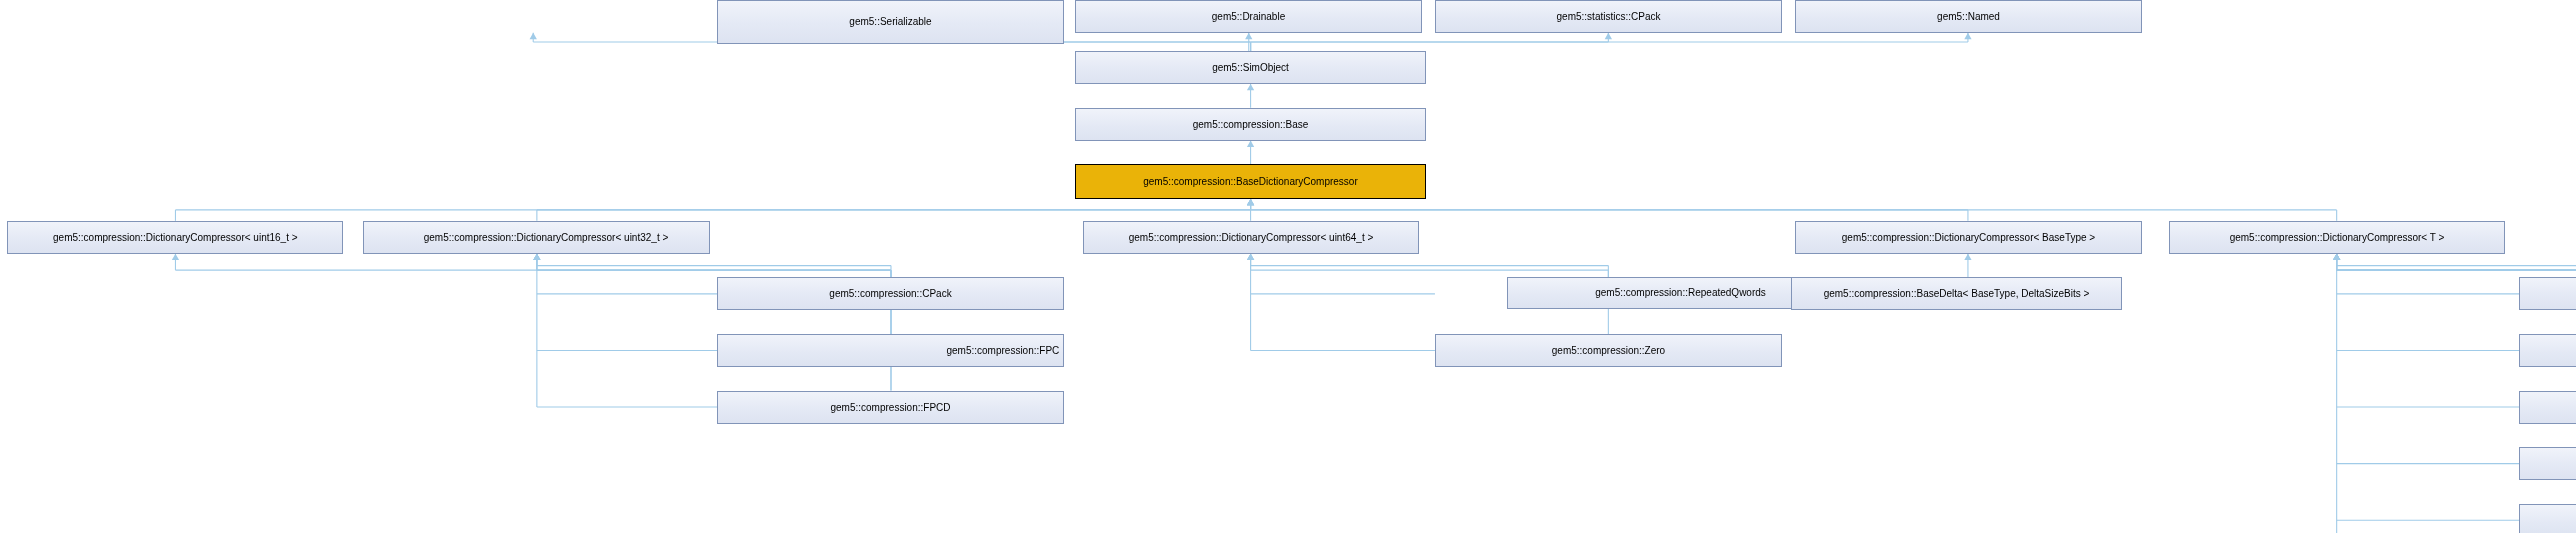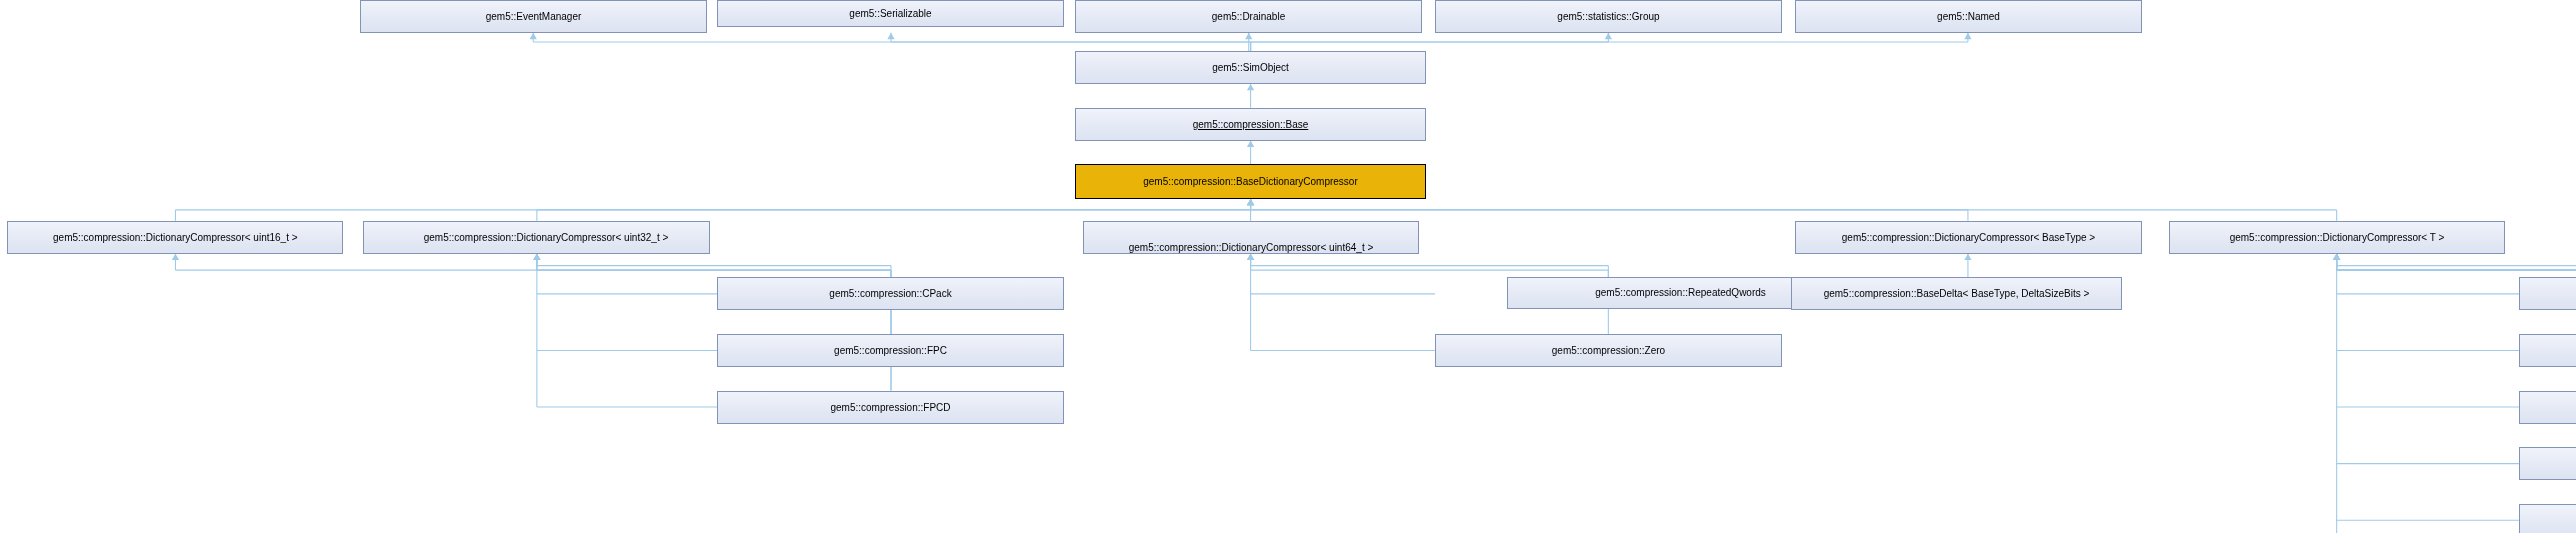--- a/index.html
+++ b/index.html
@@ -156,63 +156,60 @@
       <path d="M 1370 278 L 1366 285 L 1374 285 Z" fill="#a0cbe8"></path>
       <line x1="2560" y1="322" x2="2760" y2="322" stroke="#a0cbe8" stroke-width="1.2"></line>
       <line x1="2560" y1="384" x2="2760" y2="384" stroke="#a0cbe8" stroke-width="1.2"></line>
       <line x1="2560" y1="446" x2="2760" y2="446" stroke="#a0cbe8" stroke-width="1.2"></line>
       <line x1="2560" y1="508" x2="2760" y2="508" stroke="#a0cbe8" stroke-width="1.2"></line>
       <line x1="2560" y1="570" x2="2760" y2="570" stroke="#a0cbe8" stroke-width="1.2"></line>
       <line x1="2560" y1="632" x2="2760" y2="632" stroke="#a0cbe8" stroke-width="1.2"></line>
       <line x1="2560" y1="278" x2="2560" y2="632" stroke="#a0cbe8" stroke-width="1.2"></line>
       <path d="M 2560 278 L 2556 285 L 2564 285 Z" fill="#a0cbe8"></path>
     </svg>
-<div class="node" style="left: 360px; top: 0px; width: 347px; height: 33px;">
-      <span class="node-label">gem5::EventManager</span>
-    </div>
-    <div class="node" style="left: 717px; top: 0px; width: 347px; height: 27px;">
+    <div class="node" style="left: 717px; top: 0px; width: 347px; height: 44px;">
       <span class="node-label">gem5::Serializable</span>
     </div>
     <div class="node" style="left: 1075px; top: 0px; width: 347px; height: 33px;">
       <span class="node-label">gem5::Drainable</span>
     </div>
     <div class="node" style="left: 1435px; top: 0px; width: 347px; height: 33px;">
-      <span class="node-label">gem5::statistics::Group</span>
+      <span class="node-label">gem5::statistics::CPack</span>
     </div>
     <div class="node" style="left: 1795px; top: 0px; width: 347px; height: 33px;">
       <span class="node-label">gem5::Named</span>
     </div>
     <div class="node" style="left: 1075px; top: 51px; width: 351px; height: 33px;">
       <span class="node-label">gem5::SimObject</span>
     </div>
-    <div class="node" style="left: 1075px; top: 108px; width: 351px; height: 33px; text-decoration: underline;">
+    <div class="node" style="left: 1075px; top: 108px; width: 351px; height: 33px;">
       <span class="node-label">gem5::compression::Base</span>
     </div>
     <div class="node current" style="left: 1075px; top: 164px; width: 351px; height: 35px;">
       <span class="node-label">gem5::compression::BaseDictionaryCompressor</span>
     </div>
     <div class="node" style="left: 7.3px; top: 221px; width: 336px; height: 33px;">
       <span class="node-label">gem5::compression::DictionaryCompressor&lt; uint16_t &gt;</span>
     </div>
     <div class="node" style="left: 363px; top: 221px; width: 347px; height: 33px; padding-left: 19px;">
       <span class="node-label">gem5::compression::DictionaryCompressor&lt; uint32_t &gt;</span>
     </div>
-    <div class="node" style="left: 1083px; top: 221px; width: 336px; height: 33px; align-items: flex-end;">
+    <div class="node" style="left: 1083px; top: 221px; width: 336px; height: 33px;">
       <span class="node-label">gem5::compression::DictionaryCompressor&lt; uint64_t &gt;</span>
     </div>
     <div class="node" style="left: 1795px; top: 221px; width: 347px; height: 33px;">
       <span class="node-label">gem5::compression::DictionaryCompressor&lt; BaseType &gt;</span>
     </div>
     <div class="node" style="left: 2169px; top: 221px; width: 336px; height: 33px;">
       <span class="node-label">gem5::compression::DictionaryCompressor&lt; T &gt;</span>
     </div>
     <div class="node" style="left: 717px; top: 277px; width: 347px; height: 33px;">
       <span class="node-label">gem5::compression::CPack</span>
     </div>
-    <div class="node" style="left: 717px; top: 334px; width: 347px; height: 33px;">
+    <div class="node" style="left: 717px; top: 334px; width: 347px; height: 33px; justify-content: flex-end;">
       <span class="node-label">gem5::compression::FPC</span>
     </div>
     <div class="node" style="left: 717px; top: 391px; width: 347px; height: 33px;">
       <span class="node-label">gem5::compression::FPCD</span>
     </div>
     <div class="node" style="left: 1507px; top: 277px; width: 347px; height: 32px;">
       <span class="node-label">gem5::compression::RepeatedQwords</span>
     </div>
     <div class="node" style="left: 1435px; top: 334px; width: 347px; height: 33px;">
       <span class="node-label">gem5::compression::Zero</span>

